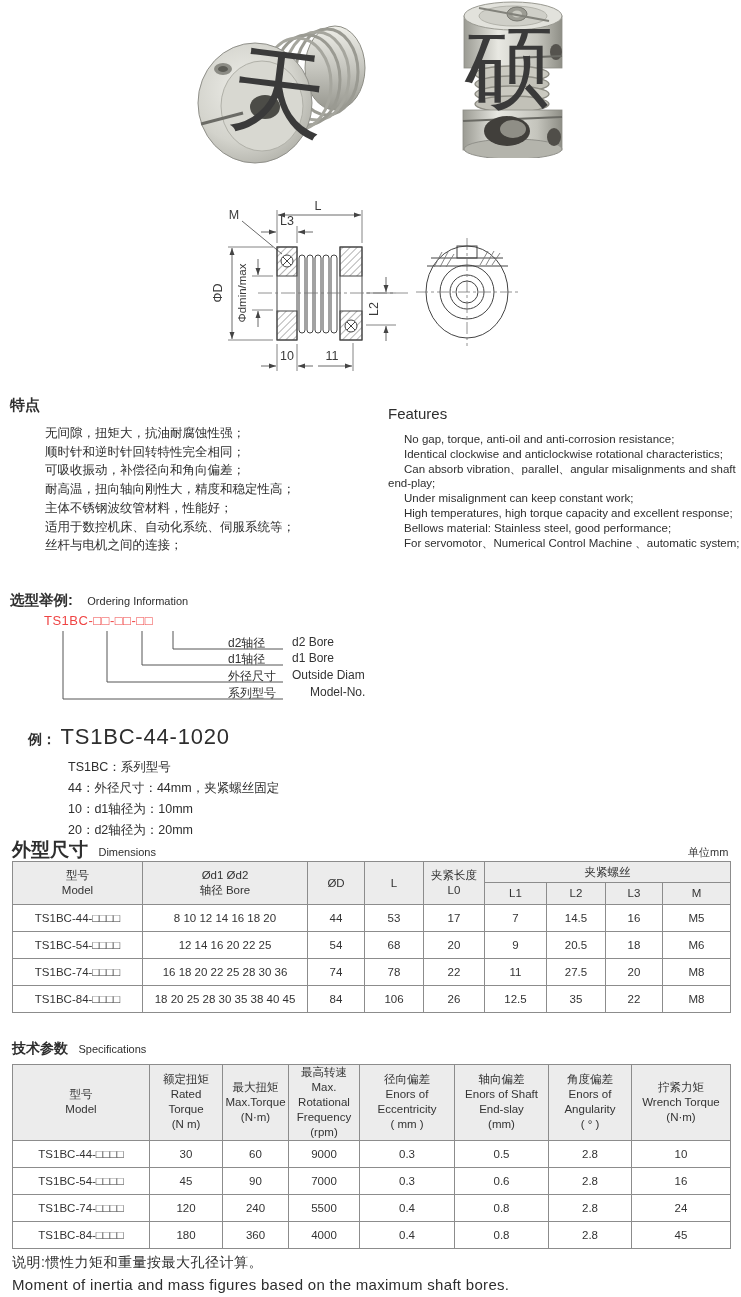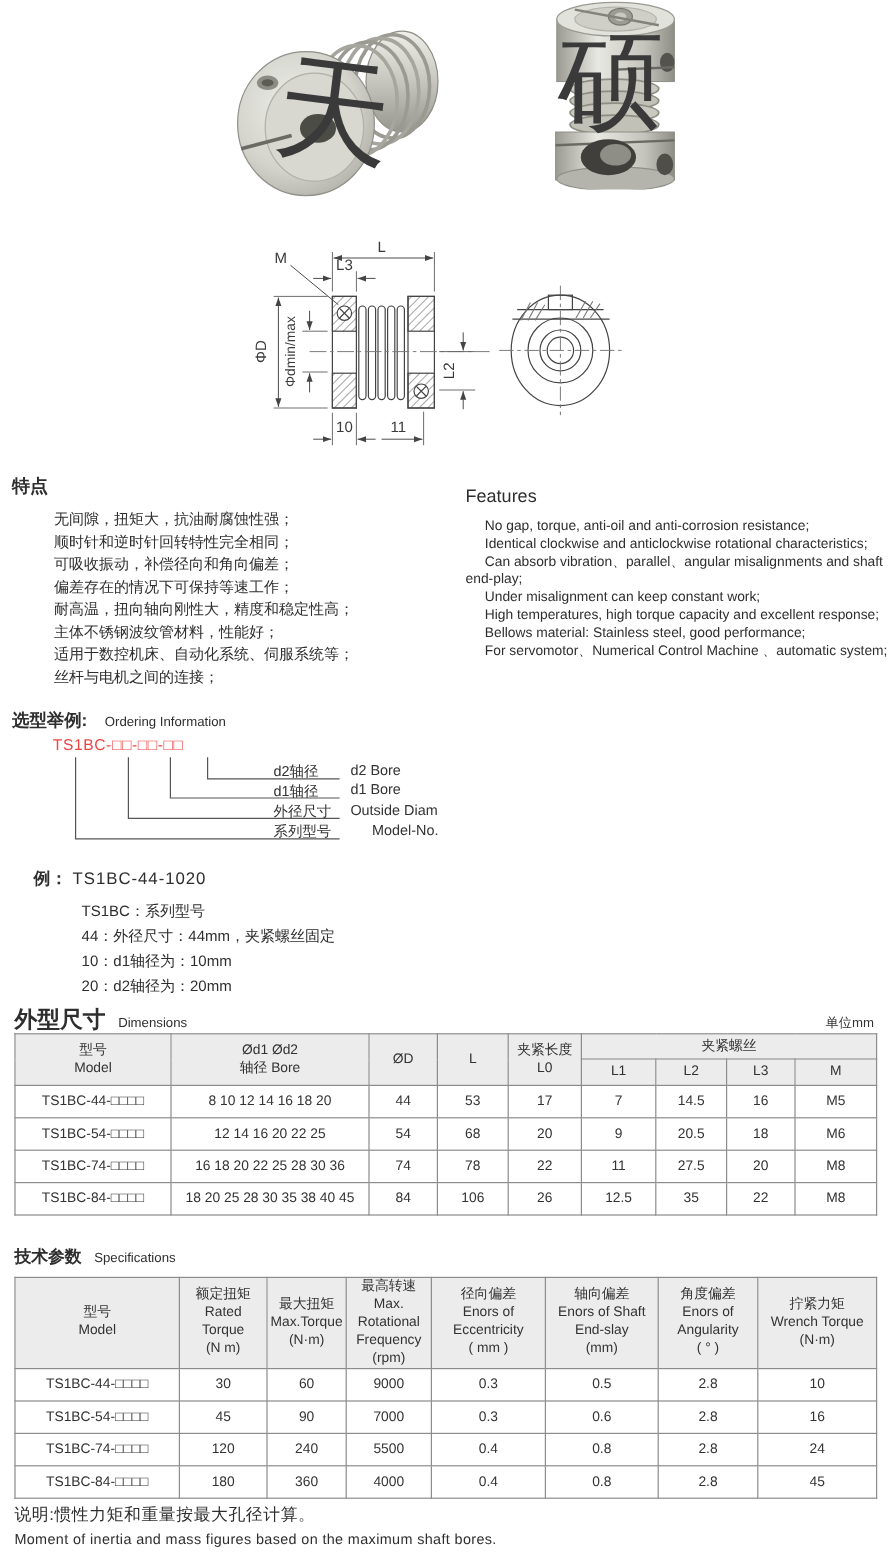--- a/index.html
+++ b/index.html
@@ -20,41 +20,41 @@
   .feat-en-items { margin-top:10px; font-size:11.5px; line-height:14.8px; }
   .feat-en-items p { margin:0; text-indent:16px; }
 
   
   .ord-code { position:absolute; left:14px; top:0px; font-size:13px; letter-spacing:0.5px; color:#ef4444; }
   .ord-row-zh { position:absolute; font-size:12px; color:#333; }
   .ord-row-en { position:absolute; font-size:12px; color:#333; }
 
   
   .ex-head-zh { font-size:14px; font-weight:bold; }
-  .ex-code { font-size:14px; letter-spacing:0.8px; font-weight:normal; }
+  .ex-code { font-size:22px; letter-spacing:0.8px; font-weight:normal; }
   .ex-lines-zh { margin-left:40px; margin-top:7px; font-size:12.5px; line-height:21px; }
   .ex-lines-en { font-size:12px; line-height:18.5px; }
 
   
   table { border-collapse:collapse; table-layout:fixed; width:718px; }
   th, td {
     border:1px solid #8c8c8c; text-align:center; vertical-align:middle;
     white-space:pre-line; padding:0 2px; overflow:hidden;
   }
   th { background:#ececec; font-weight:normal; font-size:11.5px; line-height:1.3; color:#333; }
   td { background:#ffffff; font-size:11.5px; color:#333; }
   .dims-table td { height:26px; }
   .dims-table .hr1 th { height:20px; }
   .dims-table .hr2 th { height:21px; }
   .specs-table td { height:26px; }
   .specs-table th { height:auto; }
   .unit-label { font-size:11px; color:#333; }
 
   .note-zh { font-size:14px; letter-spacing:0.5px; }
-  .note-en { font-size:12px; margin-top:4px; letter-spacing:0.3px; }
+  .note-en { font-size:15px; margin-top:4px; letter-spacing:0.3px; }
 
   svg text { font-family:"Liberation Sans","DejaVu Sans",sans-serif; fill:#3a3a3a; }
 </style>
 </head>
 <body>
 
 <div class="page">
 
   <svg class="abs" style="left:185px; top:6px;" width="190" height="162" viewBox="0 0 190 162">
     <defs>
@@ -220,21 +220,20 @@
       <text x="192" y="172" text-anchor="middle">11</text>
     </g>
   </svg>
 
   <div class="abs" style="left:10px; top:396px; width:372px;">
     <div class="sec-head zh-bold">特点</div>
     <div class="feat-zh-items">
       <div>无间隙，扭矩大，抗油耐腐蚀性强；</div>
       <div>顺时针和逆时针回转特性完全相同；</div>
       <div>可吸收振动，补偿径向和角向偏差；</div>
-      <div>偏差存在的情况下可保持等速工作；</div>
       <div>耐高温，扭向轴向刚性大，精度和稳定性高；</div>
       <div>主体不锈钢波纹管材料，性能好；</div>
       <div>适用于数控机床、自动化系统、伺服系统等；</div>
       <div>丝杆与电机之间的连接；</div>
     </div>
   </div>
 
   <div class="abs" style="left:388px; top:405px; width:352px;">
     <div class="sec-head">Features</div>
     <div class="feat-en-items">

